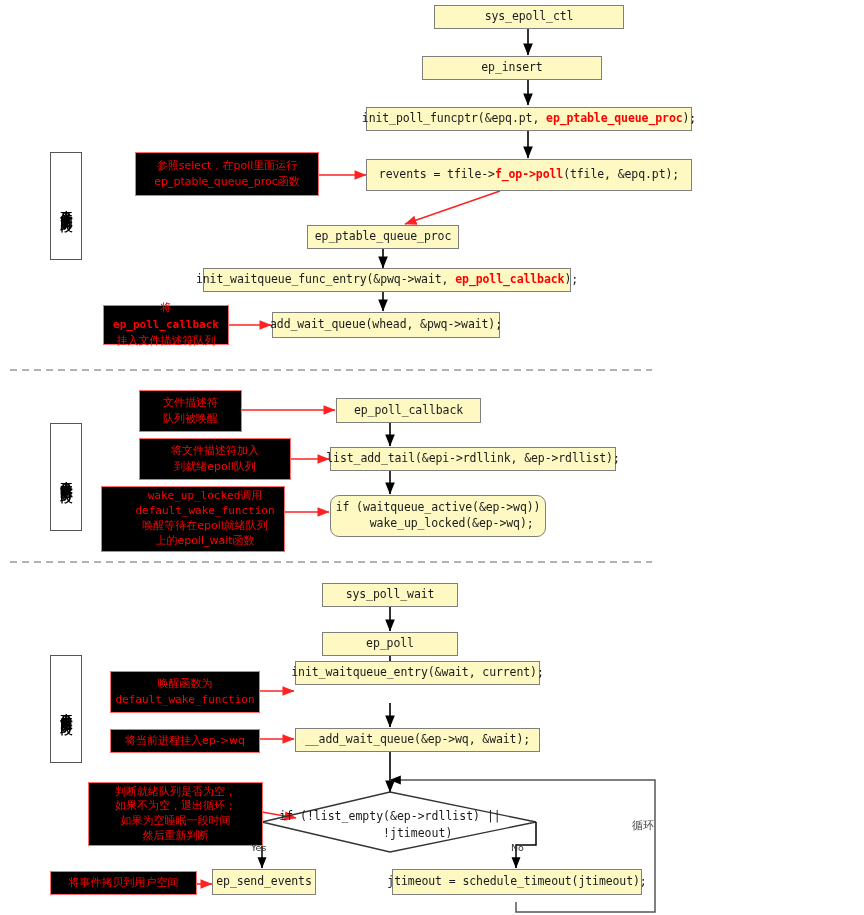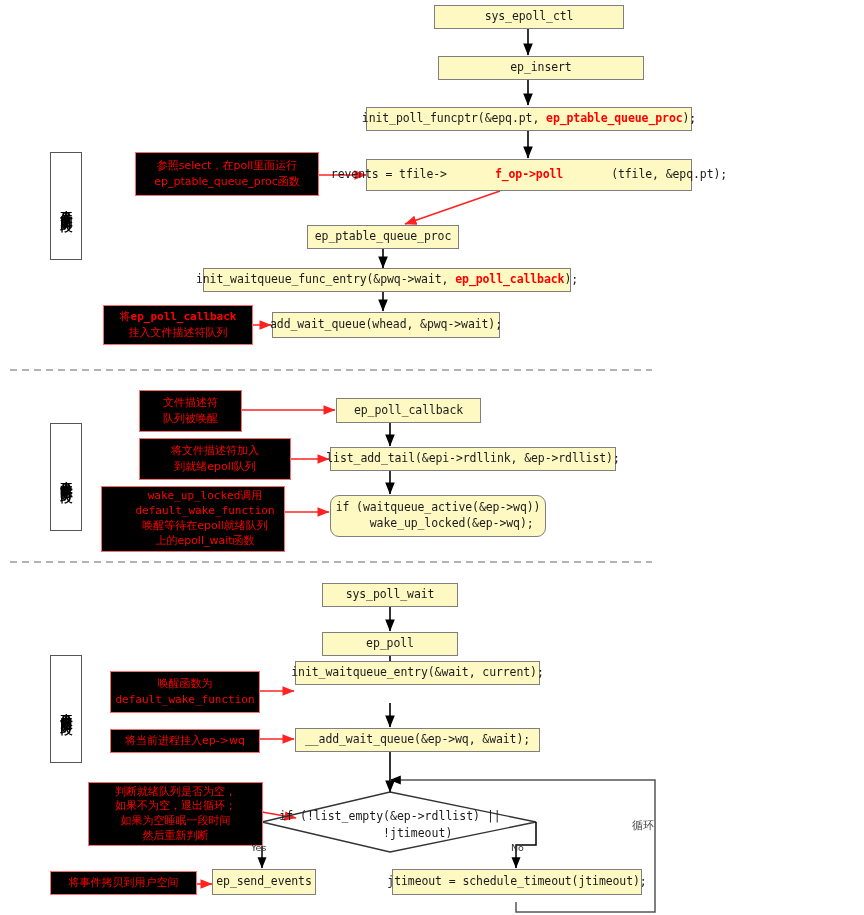--- a/index.html
+++ b/index.html
@@ -117,44 +117,44 @@
     <polyline points="516,902 516,912 655,912 655,780 390,780" fill="none" stroke="#555" stroke-width="1.5"></polyline>
     <line x1="398" y1="780" x2="390" y2="780" stroke="#555" stroke-width="1.5" marker-end="url(#ahB)"></line>
   </svg>
 
   <div class="stage" style="left:50px;top:152px;width:32px;height:108px;">事件监测阶段</div>
   <div class="stage" style="left:50px;top:423px;width:32px;height:108px;">事件唤醒阶段</div>
   <div class="stage" style="left:50px;top:655px;width:32px;height:108px;">事件返回阶段</div>
 
   <div class="node" style="left:434px;top:5px;width:190px;height:24px;">sys_epoll_ctl</div>
 
-  <div class="node" style="left:438px;top:56px;width:206px;height:24px;">ep_insert</div>
+  <div class="node" style="left:422px;top:56px;width:180px;height:24px;">ep_insert</div>
 
   <div class="node" style="left:366px;top:107px;width:326px;height:24px;">
     <span>init_poll_funcptr(&amp;epq.pt, </span><span class="hl">ep_ptable_queue_proc</span><span>);</span>
   </div>
 
-  <div class="node" style="left:366px;top:159px;width:326px;height:32px;gap:48px;">
+  <div class="node" style="left:366px;top:159px;width:326px;height:32px;">
     <span>revents = tfile-&gt;</span><span class="hl">f_op-&gt;poll</span><span>(tfile, &amp;epq.pt);</span>
   </div>
 
   <div class="node" style="left:307px;top:225px;width:152px;height:24px;">ep_ptable_queue_proc</div>
 
   <div class="node" style="left:203px;top:268px;width:368px;height:24px;">
     <span>init_waitqueue_func_entry(&amp;pwq-&gt;wait, </span><span class="hl">ep_poll_callback</span><span>);</span>
   </div>
 
   <div class="node" style="left:272px;top:312px;width:228px;height:26px;">add_wait_queue(whead, &amp;pwq-&gt;wait);</div>
 
   <div class="note" style="left:135px;top:152px;width:184px;height:44px;flex-direction:column;">
     <span>参照select，在poll里面运行</span>
     <span>ep_ptable_queue_proc函数</span>
   </div>
 
-  <div class="note" style="left:103px;top:305px;width:150px;height:40px;flex-direction:column;">
+  <div class="note" style="left:103px;top:305px;width:126px;height:40px;flex-direction:column;">
     <span><span>将</span><span class="mono" style="font-weight:bold;">ep_poll_callback</span></span>
     <span>挂入文件描述符队列</span>
   </div>
 
   <div class="node" style="left:336px;top:398px;width:145px;height:25px;">ep_poll_callback</div>
 
   <div class="node" style="left:330px;top:447px;width:286px;height:24px;">list_add_tail(&amp;epi-&gt;rdllink, &amp;ep-&gt;rdllist);</div>
 
   <div class="node" style="left:330px;top:495px;width:216px;height:42px;border-radius:9px;">if (waitqueue_active(&amp;ep-&gt;wq))
     wake_up_locked(&amp;ep-&gt;wq);</div>

